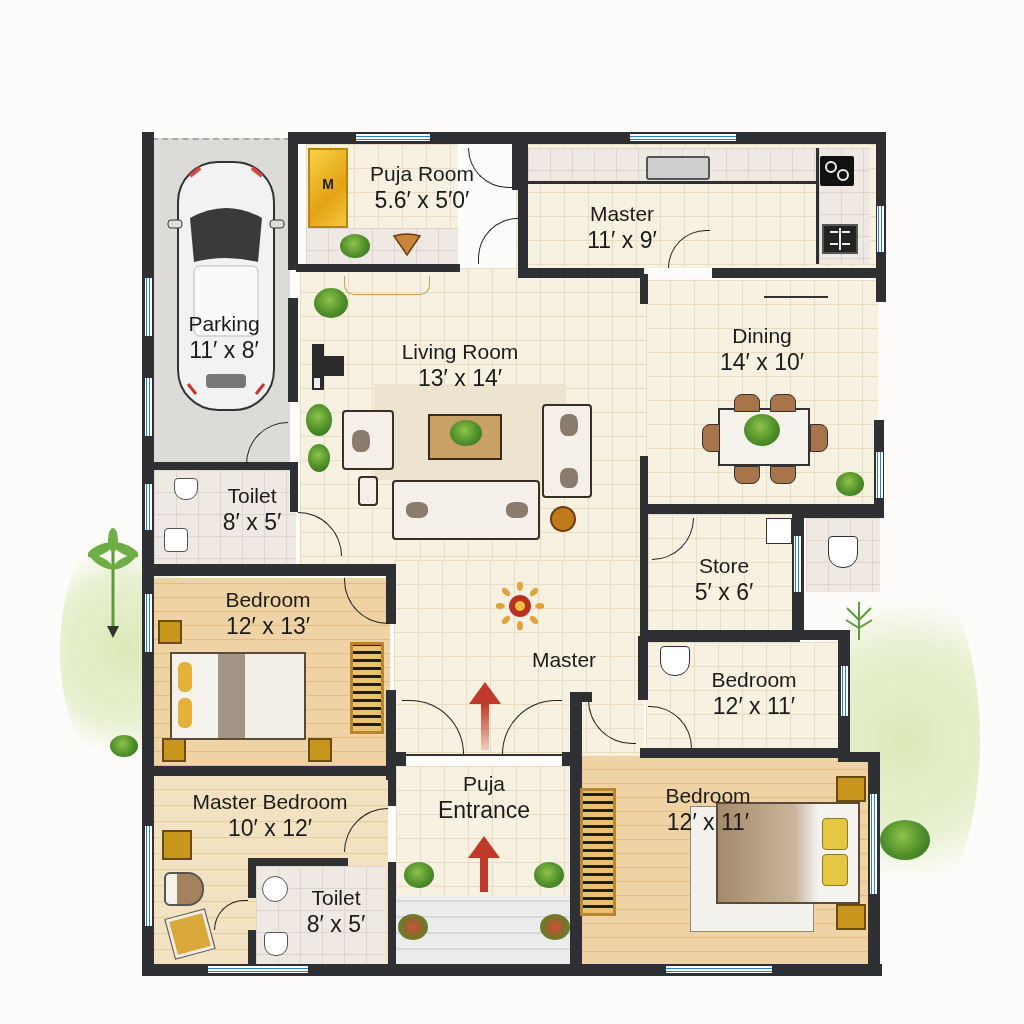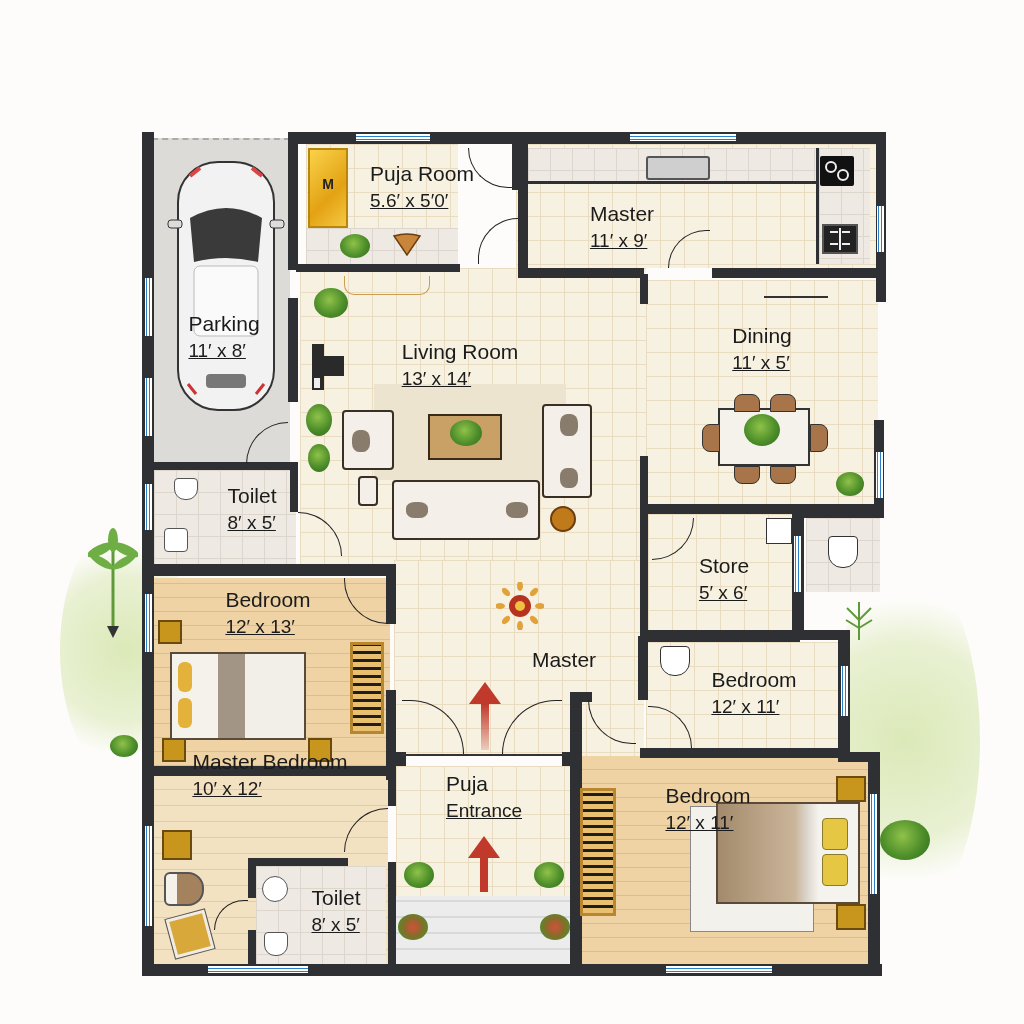--- a/index.html
+++ b/index.html
@@ -5,22 +5,22 @@
   html,body{margin:0;padding:0;}
   body{width:1024px;height:1024px;background:#fdfcfa;position:relative;overflow:hidden;font-family:"Liberation Sans","DejaVu Sans",sans-serif;}
   .abs{position:absolute;}
   .wall{position:absolute;background:#2f3033;}
   .room{position:absolute;box-sizing:border-box;}
   .tile{background-color:#f7f1e1;background-image:linear-gradient(#e9dcc0 1px,transparent 1px),linear-gradient(90deg,#e9dcc0 1px,transparent 1px);background-size:24px 24px;}
   .tile-grey{background-color:#eeeae3;background-image:linear-gradient(#dcd6cc 1px,transparent 1px),linear-gradient(90deg,#dcd6cc 1px,transparent 1px);background-size:22px 22px;}
   .wood{background-color:#e9c994;background-image:repeating-linear-gradient(0deg,#e2bd82 0px,#e2bd82 1px,#efd3a4 1px,#efd3a4 14px);}
   .wood-light{background-color:#eed8ae;background-image:repeating-linear-gradient(0deg,#e6cc9a 0px,#e6cc9a 1px,#f3e2c1 1px,#f3e2c1 16px);}
   .concrete{background:#dcdbd8;}
-  .label{position:absolute;text-align:left;color:#1b1b1b;font-size:21px;line-height:27px;white-space:nowrap;transform:translateX(-50%);}
-  .label .dim{display:block;font-size:19px;text-decoration:underline;}
+  .label{position:absolute;text-align:center;color:#1b1b1b;font-size:21px;line-height:27px;white-space:nowrap;transform:translateX(-50%);}
+  .label .dim{display:block;font-size:23px;}
   .win-v{position:absolute;width:7px;background:repeating-linear-gradient(90deg,#ffffff 0px,#ffffff 1px,#2a7fc8 1px,#2a7fc8 2px,#ffffff 2px,#ffffff 3px);}
   .win-h{position:absolute;height:7px;background:repeating-linear-gradient(0deg,#ffffff 0px,#ffffff 1px,#2a7fc8 1px,#2a7fc8 2px,#ffffff 2px,#ffffff 3px);}
   .door{position:absolute;border:1.5px solid #222;box-sizing:border-box;}
   .plant{position:absolute;border-radius:50%;background:radial-gradient(circle at 45% 40%,#8fc24a 0%,#4f8f2a 55%,#2f6a1f 100%);}
   .greenery{position:absolute;border-radius:50%;background:radial-gradient(circle,#dbe9b8 0%,rgba(219,233,184,0.6) 50%,rgba(255,255,255,0) 72%);}
   .sofa{position:absolute;background:#f4efe8;border:2px solid #3a2f25;box-sizing:border-box;border-radius:4px;}
   .pillow{position:absolute;background:#8a7c6c;border-radius:40%;}
   .bed{position:absolute;box-sizing:border-box;border:2px solid #5a4a3a;background:#f5f2ec;}
   .nightstand{position:absolute;width:24px;height:24px;background:#c8951d;border:2px solid #6b4a10;box-sizing:border-box;}
   .wardrobe{position:absolute;background:repeating-linear-gradient(0deg,#e9c070 0px,#e9c070 5px,#1e1e1e 5px,#1e1e1e 8px);border:3px solid #b8862e;box-sizing:border-box;}
@@ -288,22 +288,22 @@
 <div class="bed" style="left:716px;top:802px;width:144px;height:102px;background:linear-gradient(90deg,#a38a6c 0%,#cbb59a 55%,#d8d0c4 62%,#f5f3ee 72%);"></div>
 <div class="abs" style="left:822px;top:818px;width:24px;height:30px;background:#e6c744;border-radius:4px;border:1px solid #8a7a2a;"></div>
 <div class="abs" style="left:822px;top:854px;width:24px;height:30px;background:#e6c744;border-radius:4px;border:1px solid #8a7a2a;"></div>
 <div class="nightstand" style="left:836px;top:776px;width:30px;height:26px;"></div>
 <div class="nightstand" style="left:836px;top:904px;width:30px;height:26px;"></div>
 
 <div class="label" style="left:422px;top:160px;"><span>Puja Room</span><span class="dim">5.6′ x 5′0′</span></div>
 <div class="label" style="left:622px;top:200px;"><span>Master</span><span class="dim">11′ x 9′</span></div>
 <div class="label" style="left:224px;top:310px;"><span>Parking</span><span class="dim">11′ x 8′</span></div>
 <div class="label" style="left:460px;top:338px;"><span>Living Room</span><span class="dim">13′ x 14′</span></div>
-<div class="label" style="left:762px;top:322px;"><span>Dining</span><span class="dim">11′ x 5′</span></div>
+<div class="label" style="left:762px;top:322px;"><span>Dining</span><span class="dim">14′ x 10′</span></div>
 <div class="label" style="left:252px;top:482px;"><span>Toilet</span><span class="dim">8′ x 5′</span></div>
 <div class="label" style="left:268px;top:586px;"><span>Bedroom</span><span class="dim">12′ x 13′</span></div>
 <div class="label" style="left:724px;top:552px;"><span>Store</span><span class="dim">5′ x 6′</span></div>
 <div class="label" style="left:564px;top:646px;"><span>Master</span></div>
 <div class="label" style="left:754px;top:666px;"><span>Bedroom</span><span class="dim">12′ x 11′</span></div>
-<div class="label" style="left:270px;top:748px;"><span>Master Bedroom</span><span class="dim">10′ x 12′</span></div>
+<div class="label" style="left:270px;top:788px;"><span>Master Bedroom</span><span class="dim">10′ x 12′</span></div>
 <div class="label" style="left:484px;top:770px;"><span>Puja</span><span class="dim">Entrance</span></div>
 <div class="label" style="left:708px;top:782px;"><span>Bedroom</span><span class="dim">12′ x 11′</span></div>
 <div class="label" style="left:336px;top:884px;"><span>Toilet</span><span class="dim">8′ x 5′</span></div>
 
 </body></html>

